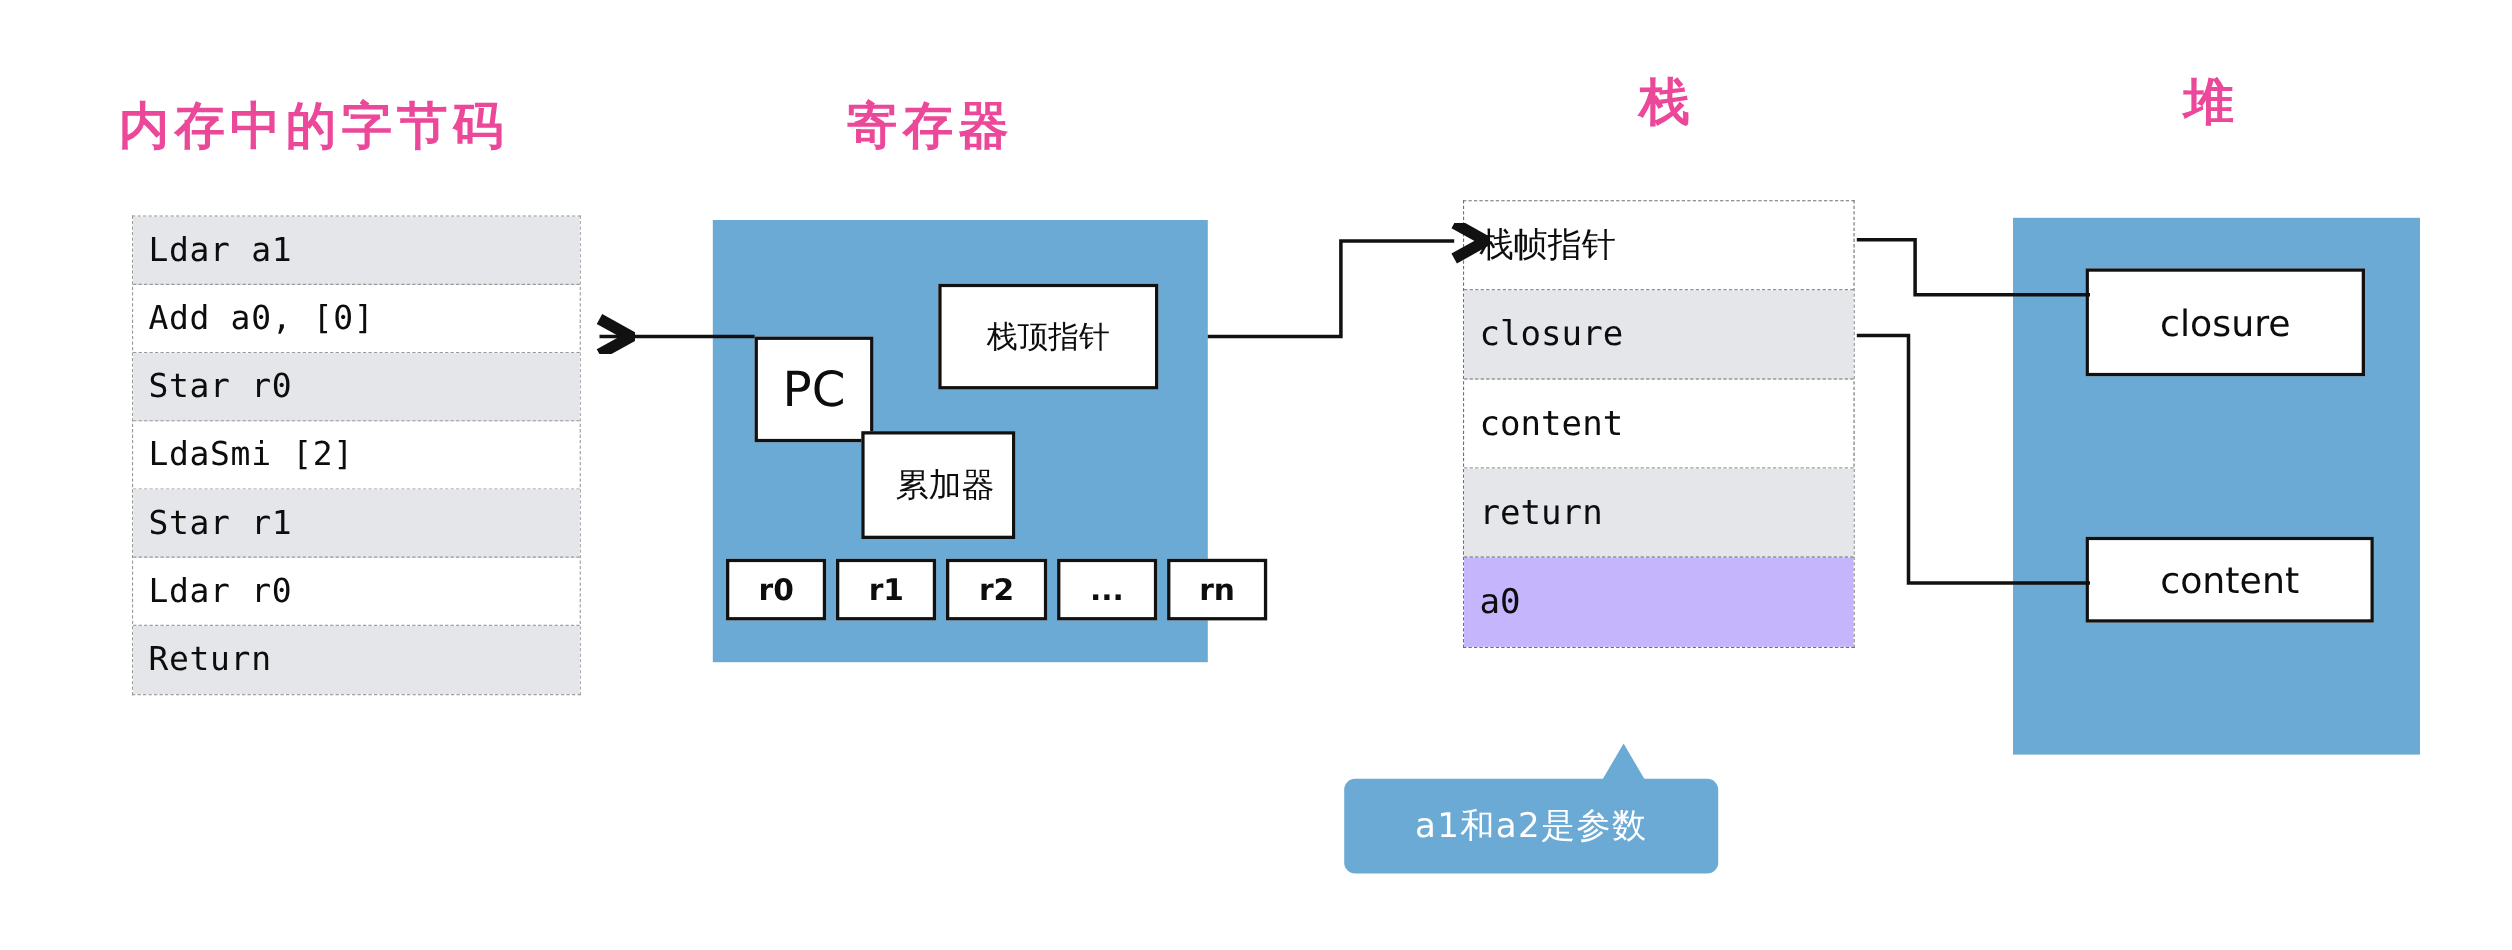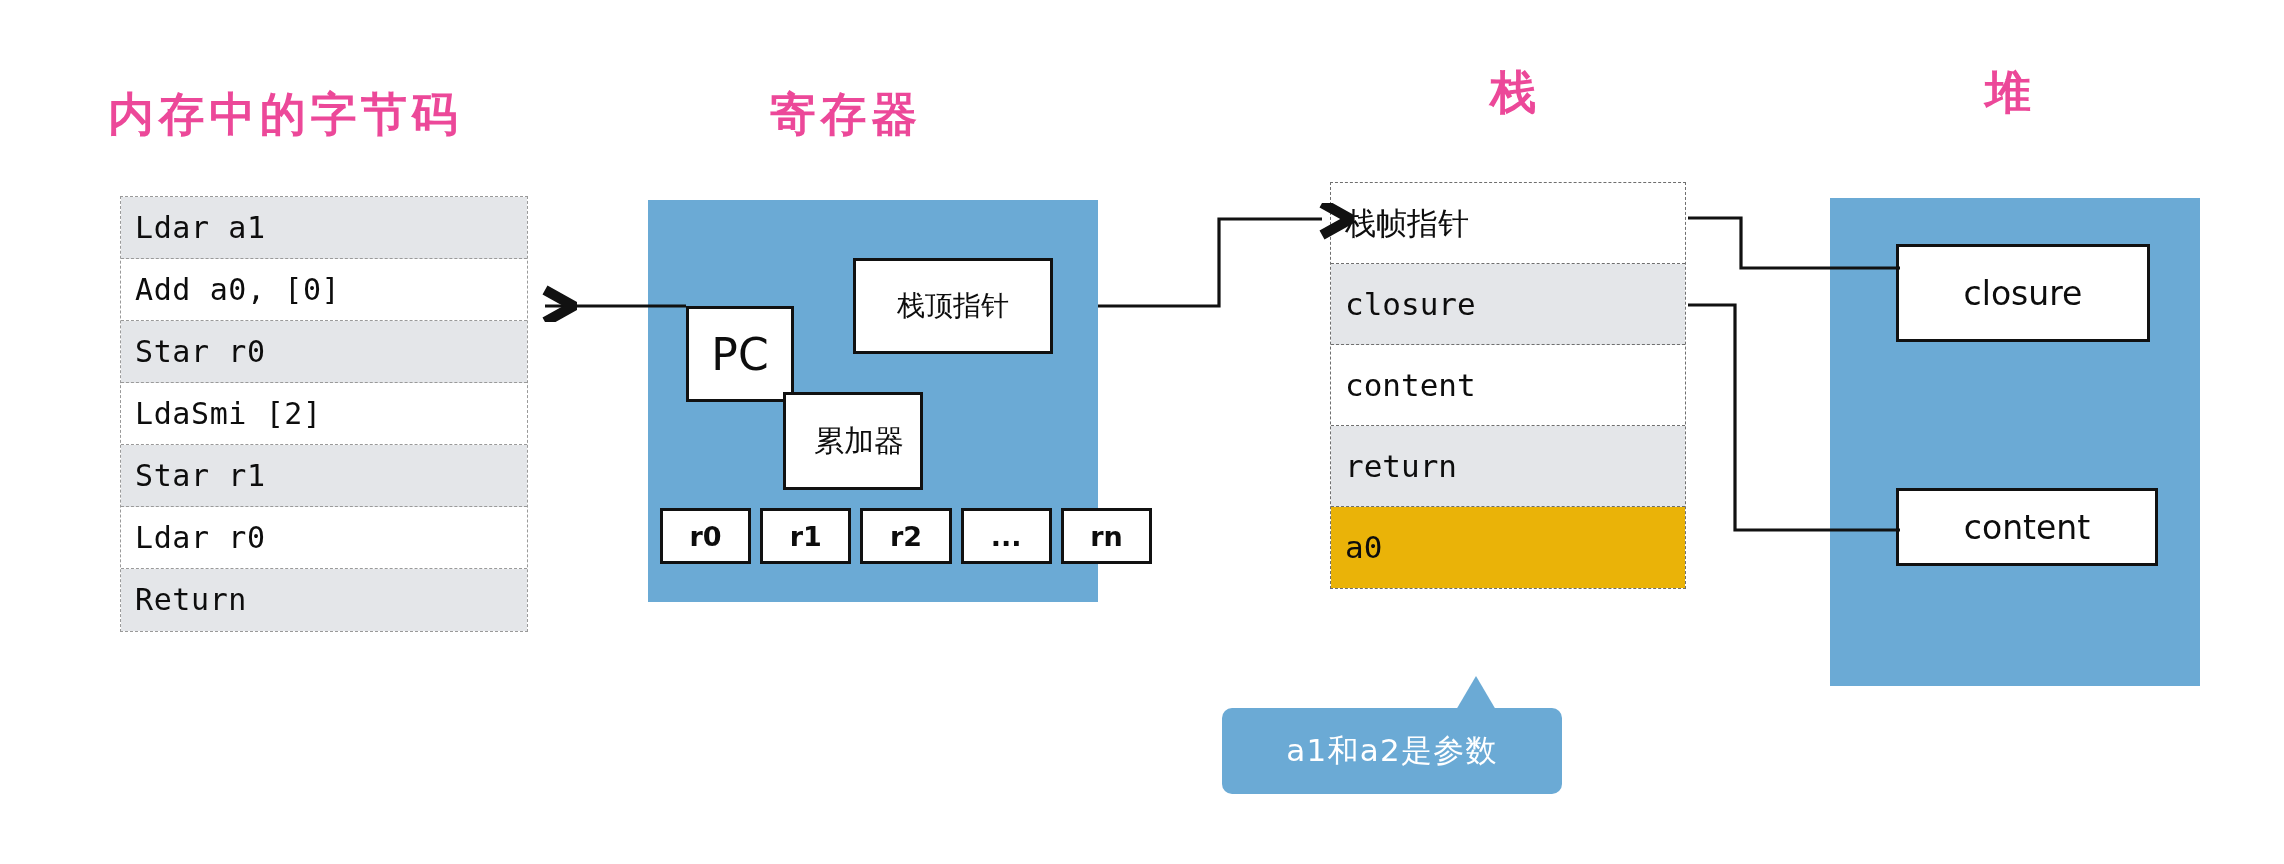--- a/index.html
+++ b/index.html
@@ -139,21 +139,21 @@
     white-space: nowrap;
   }
   .stack-row:last-child { border-bottom: none; }
   .stack-row.mono {
     font-family: "DejaVu Sans Mono", "Liberation Mono", monospace;
   }
   .stack-row.cjk {
     font-family: "DejaVu Sans", sans-serif;
   }
   .stack-row.shaded { background: #e4e6e9; }
-  .stack-row.param  { background: #eab308; }
+  .stack-row.param  { background: #c4b5fd; }
 
   
   #heap-panel {
     position: absolute;
     left: 1830px;
     top: 198px;
     width: 370px;
     height: 488px;
     background: #6BAAD5;
   }

